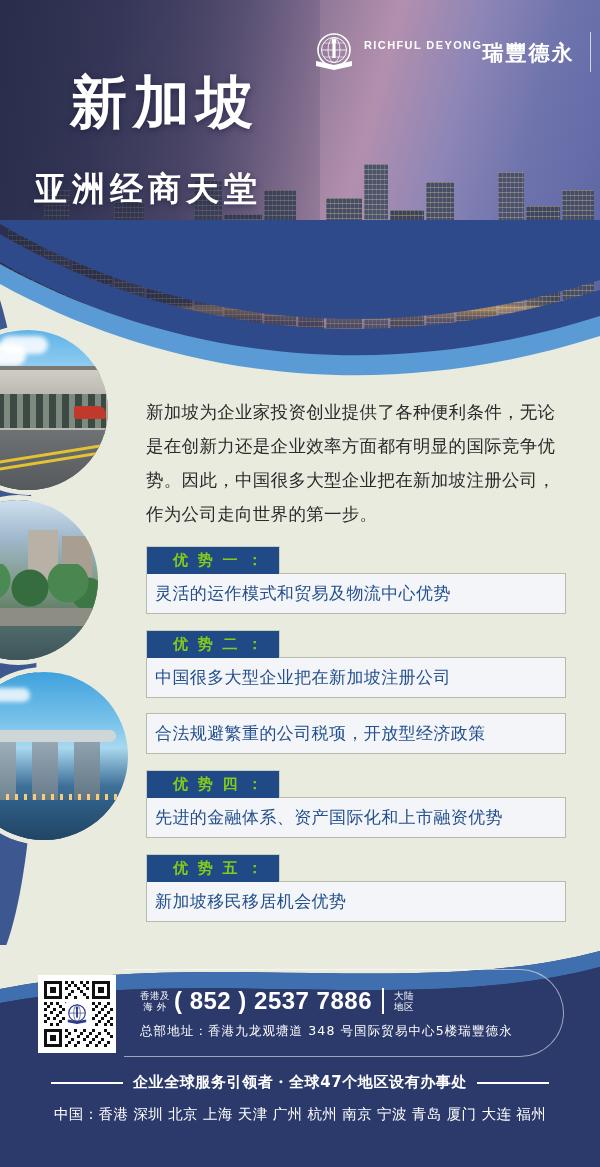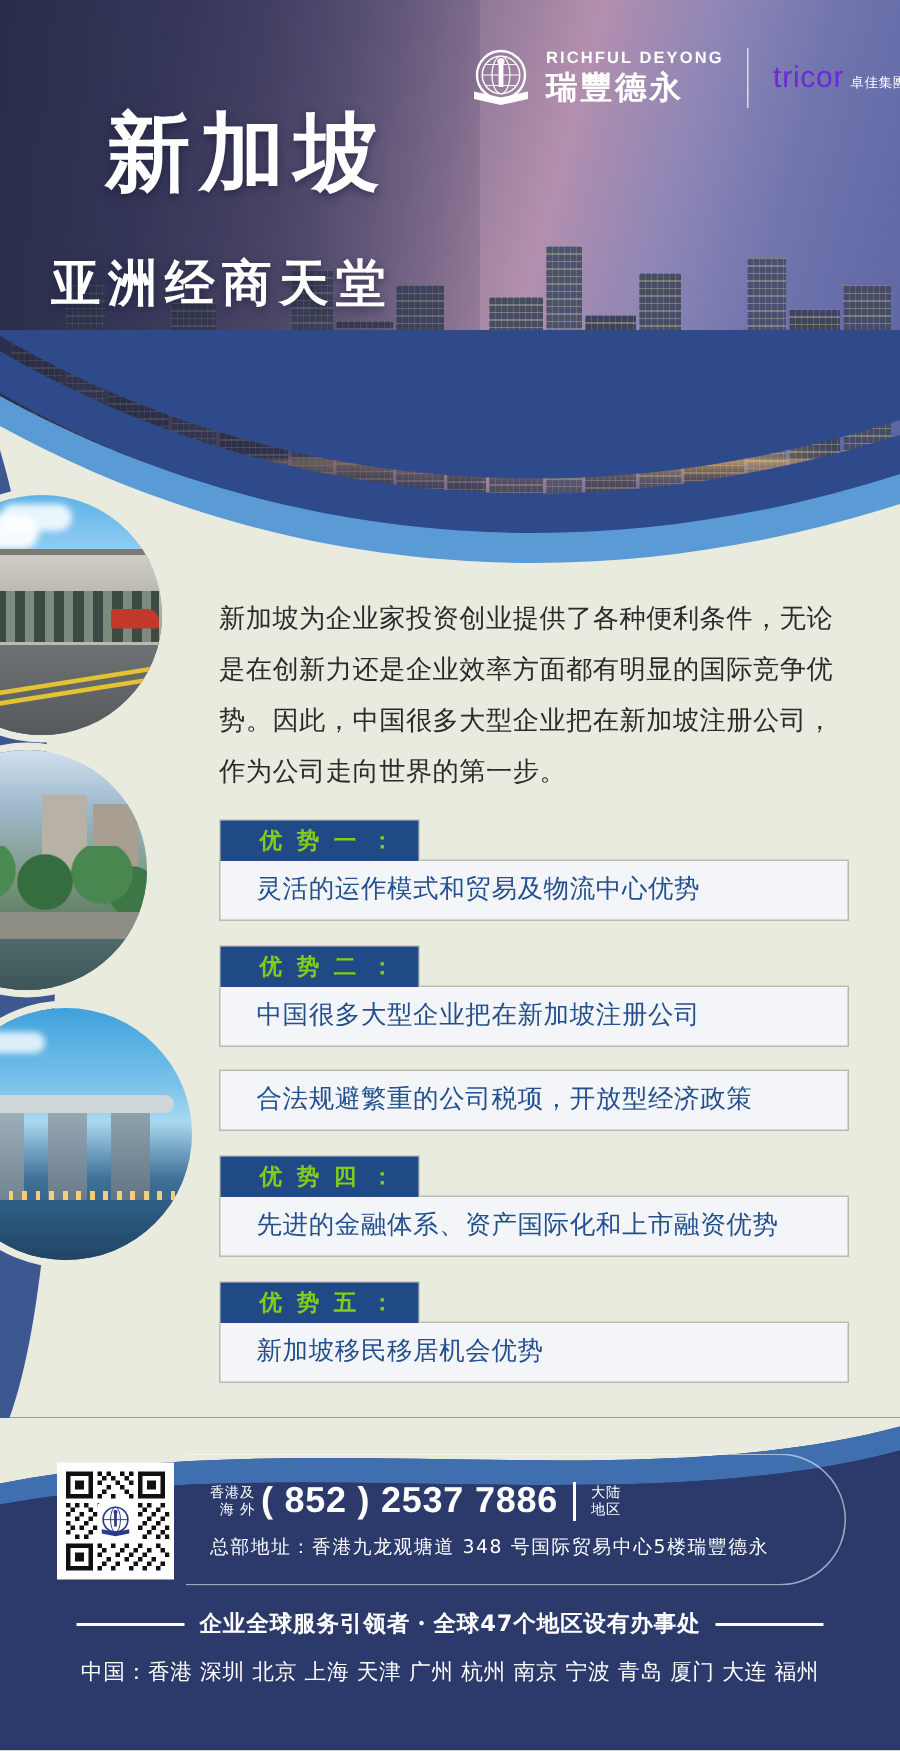--- a/index.html
+++ b/index.html
@@ -42,21 +42,21 @@
   }
   .glowband{
     position:absolute;left:300px;bottom:26px;width:260px;height:26px;
     background:radial-gradient(ellipse at center,rgba(255,198,108,.85),rgba(255,180,90,0) 70%);
     filter:blur(2px);
   }
 
   
   .brand{position:absolute;left:312px;top:30px;display:flex;align-items:center;gap:8px;}
   .brand-emblem{width:44px;height:44px;flex:0 0 auto;}
-  .brand-cn-wrap{display:flex;flex-direction:column;justify-content:flex-end;}
+  .brand-cn-wrap{display:flex;flex-direction:row;justify-content:flex-end;}
   .brand-en{
     color:#ffffff;font-size:11px;font-weight:bold;letter-spacing:1.4px;
     line-height:12px;white-space:nowrap;
   }
   .brand-cn{
     color:#ffffff;font-size:21px;font-weight:bold;letter-spacing:2px;
     line-height:24px;white-space:nowrap;margin-top:2px;
   }
   .brand-div{width:1px;height:40px;background:rgba(255,255,255,.72);margin:0 8px;}
   .brand-tricor{
@@ -146,21 +146,21 @@
     display:inline-block;background:#1f4a86;color:#84cc16;
     font-size:15px;font-weight:bold;letter-spacing:3px;
     padding:4px 14px 4px 26px;
     border:1px solid #c9cfc0;border-bottom:none;
     position:relative;z-index:2;
     font-family:Liberation Serif, serif;
   }
   .adv-box{
     border:1px solid #b6bbac;background:#f4f5f8;
     margin-top:-1px;
-    padding:6px 10px 7px 24px;
+    padding:6px 10px 7px 8px;
     color:#23508f;font-size:17px;letter-spacing:.4px;line-height:26px;
     font-family:"DejaVu Sans","Liberation Sans",sans-serif;
   }
 
   
   .footer{
     position:absolute;left:0;top:945px;width:600px;height:222px;
     background:#2b3a6b;overflow:hidden;
   }
   .footer-wave{position:absolute;left:0;top:0;width:600px;height:70px;}
@@ -180,21 +180,21 @@
   .contact-panel{
     position:absolute;left:124px;top:-4px;width:440px;height:88px;
     border:1.5px solid rgba(255,255,255,.55);
     border-left:none;
     border-radius:0 44px 44px 0;
     box-sizing:border-box;
   }
   .phone-row{position:absolute;left:140px;top:14px;display:flex;align-items:center;}
   .mini-label{
     color:#ffffff;font-size:9.5px;line-height:11px;letter-spacing:.5px;
-    margin-right:4px;white-space:nowrap;text-align:right;
+    margin-right:4px;white-space:nowrap;text-align:center;
     font-family:"DejaVu Sans","Liberation Sans",sans-serif;
   }
   .phone-num{
     color:#ffffff;font-size:24px;font-weight:bold;letter-spacing:.5px;white-space:nowrap;
     font-family:"Liberation Sans",sans-serif;
   }
   .phone-sep{width:2px;height:26px;background:#ffffff;margin:0 10px;}
   .addr{
     position:absolute;left:140px;top:50px;
     color:#ffffff;font-size:12.5px;letter-spacing:1.1px;white-space:nowrap;

